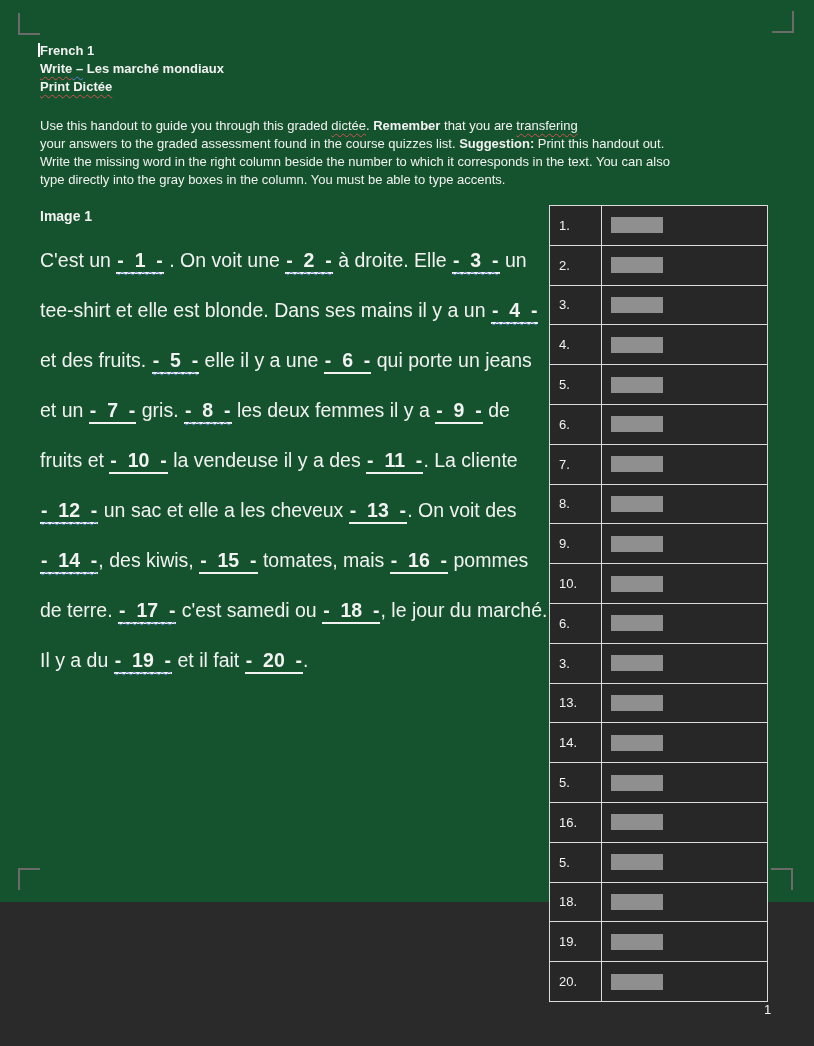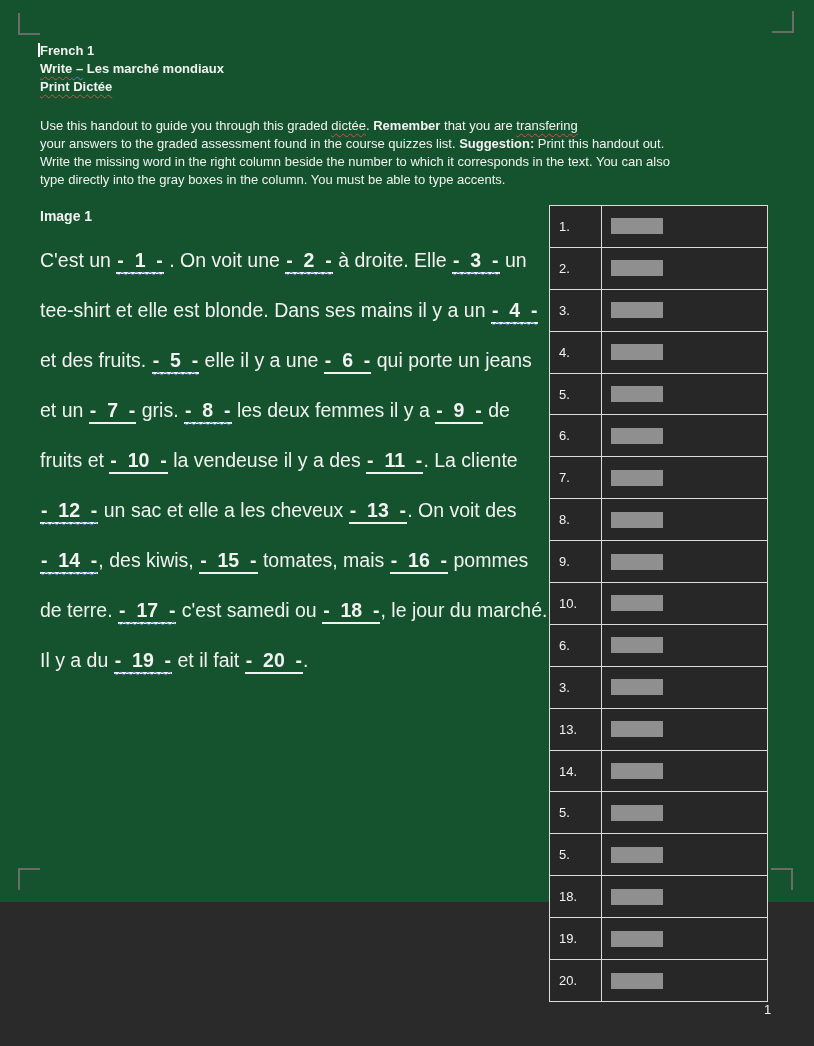--- a/index.html
+++ b/index.html
@@ -171,20 +171,26 @@
             <div class="field-box"></div>
           </td>
         </tr>
         <tr>
           <td class="num-cell">5.</td>
           <td class="ans-cell">
             <div class="field-box"></div>
           </td>
         </tr>
         <tr>
+          <td class="num-cell">16.</td>
+          <td class="ans-cell">
+            <div class="field-box"></div>
+          </td>
+        </tr>
+        <tr>
           <td class="num-cell">5.</td>
           <td class="ans-cell">
             <div class="field-box"></div>
           </td>
         </tr>
         <tr>
           <td class="num-cell">18.</td>
           <td class="ans-cell">
             <div class="field-box"></div>
           </td>

